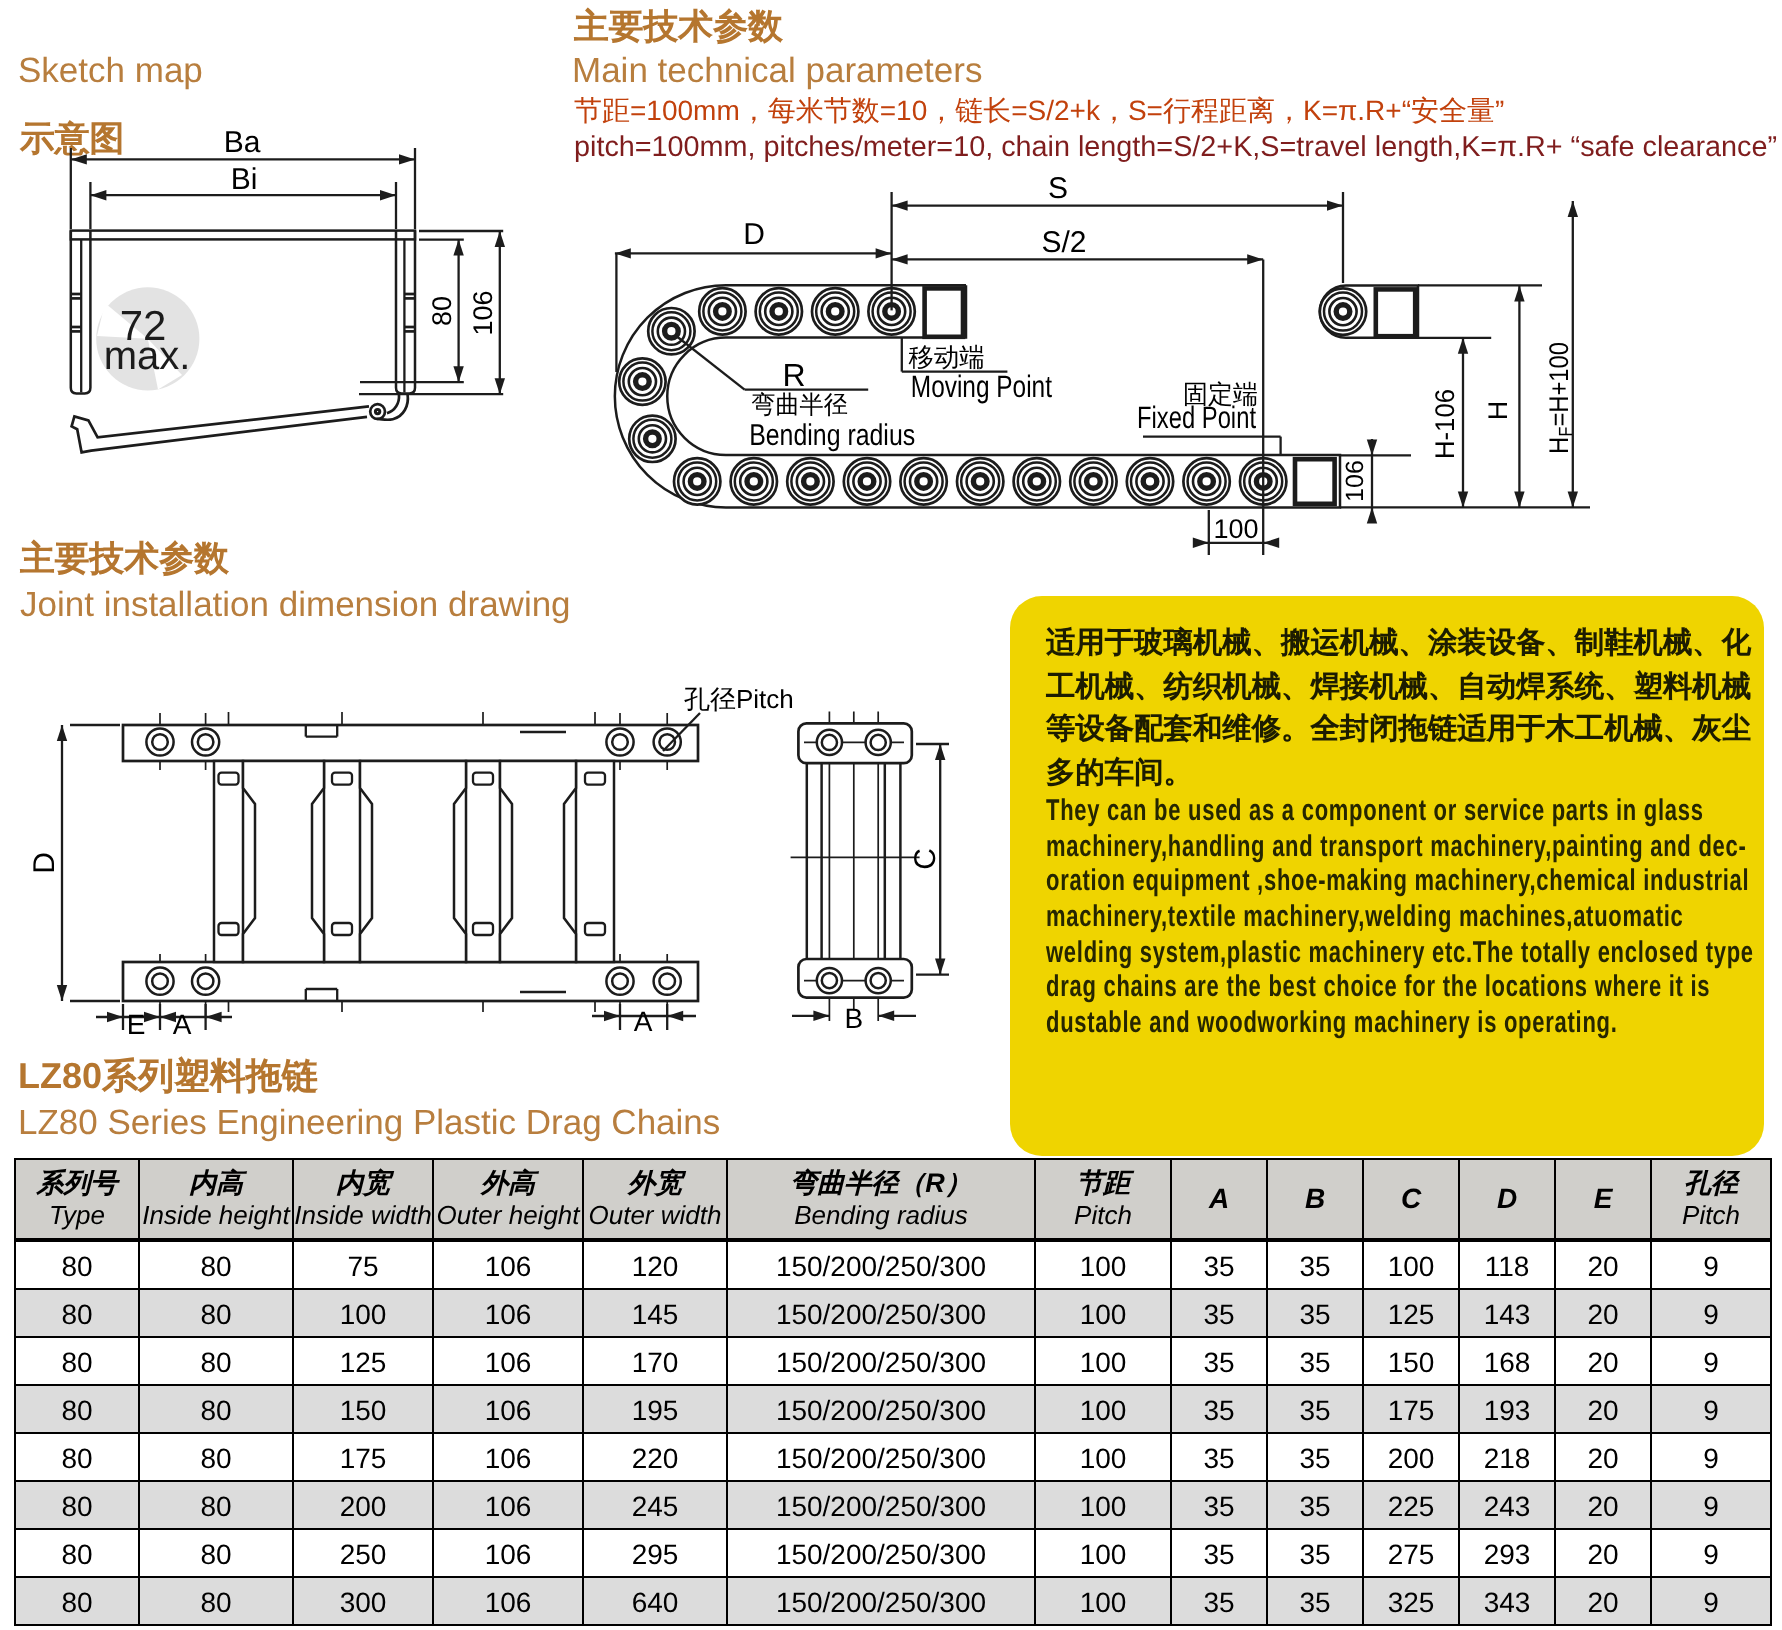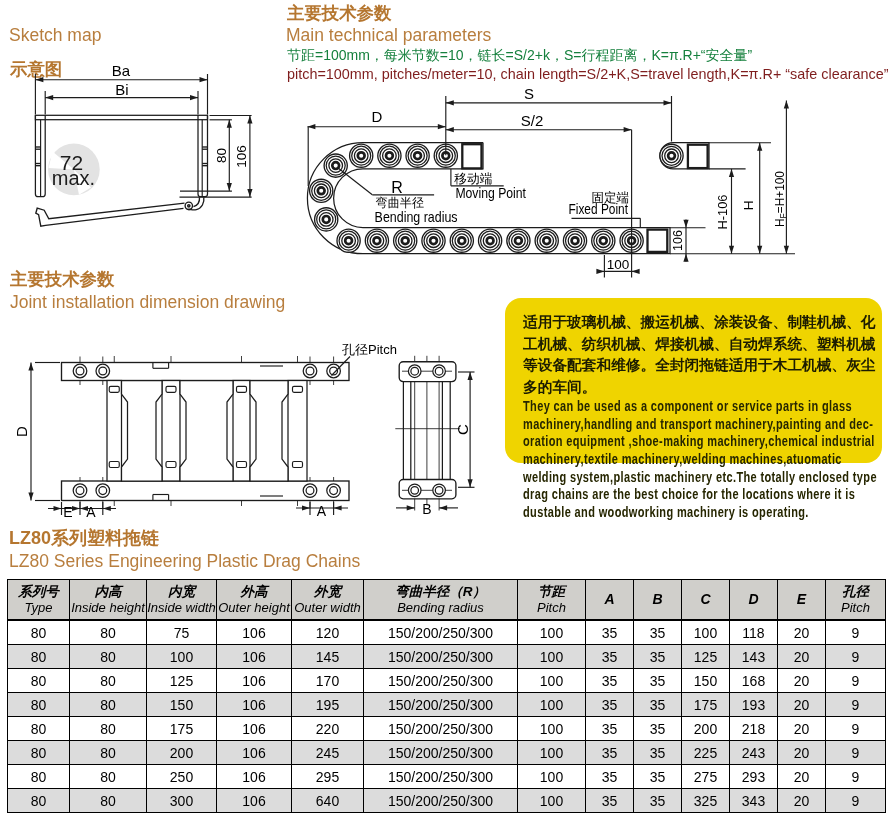--- a/index.html
+++ b/index.html
@@ -1,40 +1,40 @@
 <!DOCTYPE html>
 <html><head>
 <meta charset="utf-8">
 <style>
 html,body{margin:0;padding:0;}
 body{width:891px;height:815px;position:relative;background:#fff;font-family:"Liberation Sans",sans-serif;overflow:hidden;}
 .abs{position:absolute;}
 .hcn{color:#b5762f;font-weight:bold;font-size:17.4px;line-height:20px;}
 .hen{color:#b87e3e;font-weight:normal;font-size:17.5px;line-height:22px;}
-#ybox{left:505px;top:298px;width:377px;height:165px;background:#efd400;border-radius:16px;}
+#ybox{left:505px;top:298px;width:377px;height:280px;background:#efd400;border-radius:16px;}
 #ybox .cn{position:absolute;left:18px;top:14px;white-space:nowrap;font-size:14.7px;font-weight:bold;color:#1c1c00;line-height:21.7px;}
 #ybox .en{position:absolute;left:18px;top:99px;width:465px;white-space:nowrap;font-size:15px;font-weight:bold;color:#262600;line-height:17.65px;letter-spacing:0.5px;transform:scaleX(0.733);transform-origin:0 0;}
 table{border-collapse:collapse;table-layout:fixed;}
 #tbl{left:7px;top:579px;}
 #tbl td{border:1.2px solid #000;text-align:center;vertical-align:middle;padding:0;font-size:14px;color:#000;}
 #tbl tr.hd td{height:39px;background:#d0cfcb;font-size:13px;line-height:15.5px;border-bottom:2px solid #000;white-space:nowrap;font-style:italic;}
 #tbl tr.hd td b{font-size:13.5px;}
 #tbl tr.hd td.bl{font-weight:bold;font-size:14px;}
 #tbl tr.d td{height:23px;}
 #tbl tr.g td{background:#dcdcdc;}
 .svgwrap{left:0;top:0;}
 </style>
 </head>
 <body>
 
 <div class="abs hcn" style="left:10px;top:19px;margin-top:40px;">示意图</div>
 <div class="abs hen" style="left:9px;top:24px;">Sketch map</div>
 <div class="abs hcn" style="left:287px;top:3px;">主要技术参数</div>
 <div class="abs hen" style="left:286px;top:24px;">Main technical parameters</div>
-<div class="abs" style="left:287px;top:47px;font-size:14px;color:#15803d;white-space:nowrap;text-align:center;">节距=100mm，每米节数=10，链长=S/2+k，S=行程距离，K=π.R+“安全量”</div>
+<div class="abs" style="left:287px;top:47px;font-size:14px;color:#c2410c;white-space:nowrap;text-align:center;">节距=100mm，每米节数=10，链长=S/2+k，S=行程距离，K=π.R+“安全量”</div>
 <div class="abs" style="left:287px;top:66px;font-size:14.4px;color:#7f1d1d;white-space:nowrap;">pitch=100mm, pitches/meter=10,  chain length=S/2+K,S=travel length,K=π.R+ “safe clearance”</div>
 <div class="abs hcn" style="left:10px;top:269px;">主要技术参数</div>
 <div class="abs hen" style="left:10px;top:291px;">Joint installation dimension drawing</div>
 <div class="abs hcn" style="left:9px;top:528px;font-size:18px;">LZ80系列塑料拖链</div>
 <div class="abs hen" style="left:9px;top:550px;">LZ80 Series Engineering Plastic Drag Chains</div>
 
 <div id="ybox" class="abs">
 <div class="cn">适用于玻璃机械、搬运机械、涂装设备、制鞋机械、化<br>工机械、纺织机械、焊接机械、自动焊系统、塑料机械<br>等设备配套和维修。全封闭拖链适用于木工机械、灰尘<br>多的车间。</div>
 <div class="en">They can be used as a component or service parts in glass<br>machinery,handling and transport machinery,painting and dec-<br>oration equipment ,shoe-making machinery,chemical industrial<br>machinery,textile machinery,welding machines,atuomatic<br>welding system,plastic machinery etc.The totally enclosed type<br>drag chains are the best choice for the locations where it is<br>dustable and woodworking machinery is operating.</div>
 </div>

